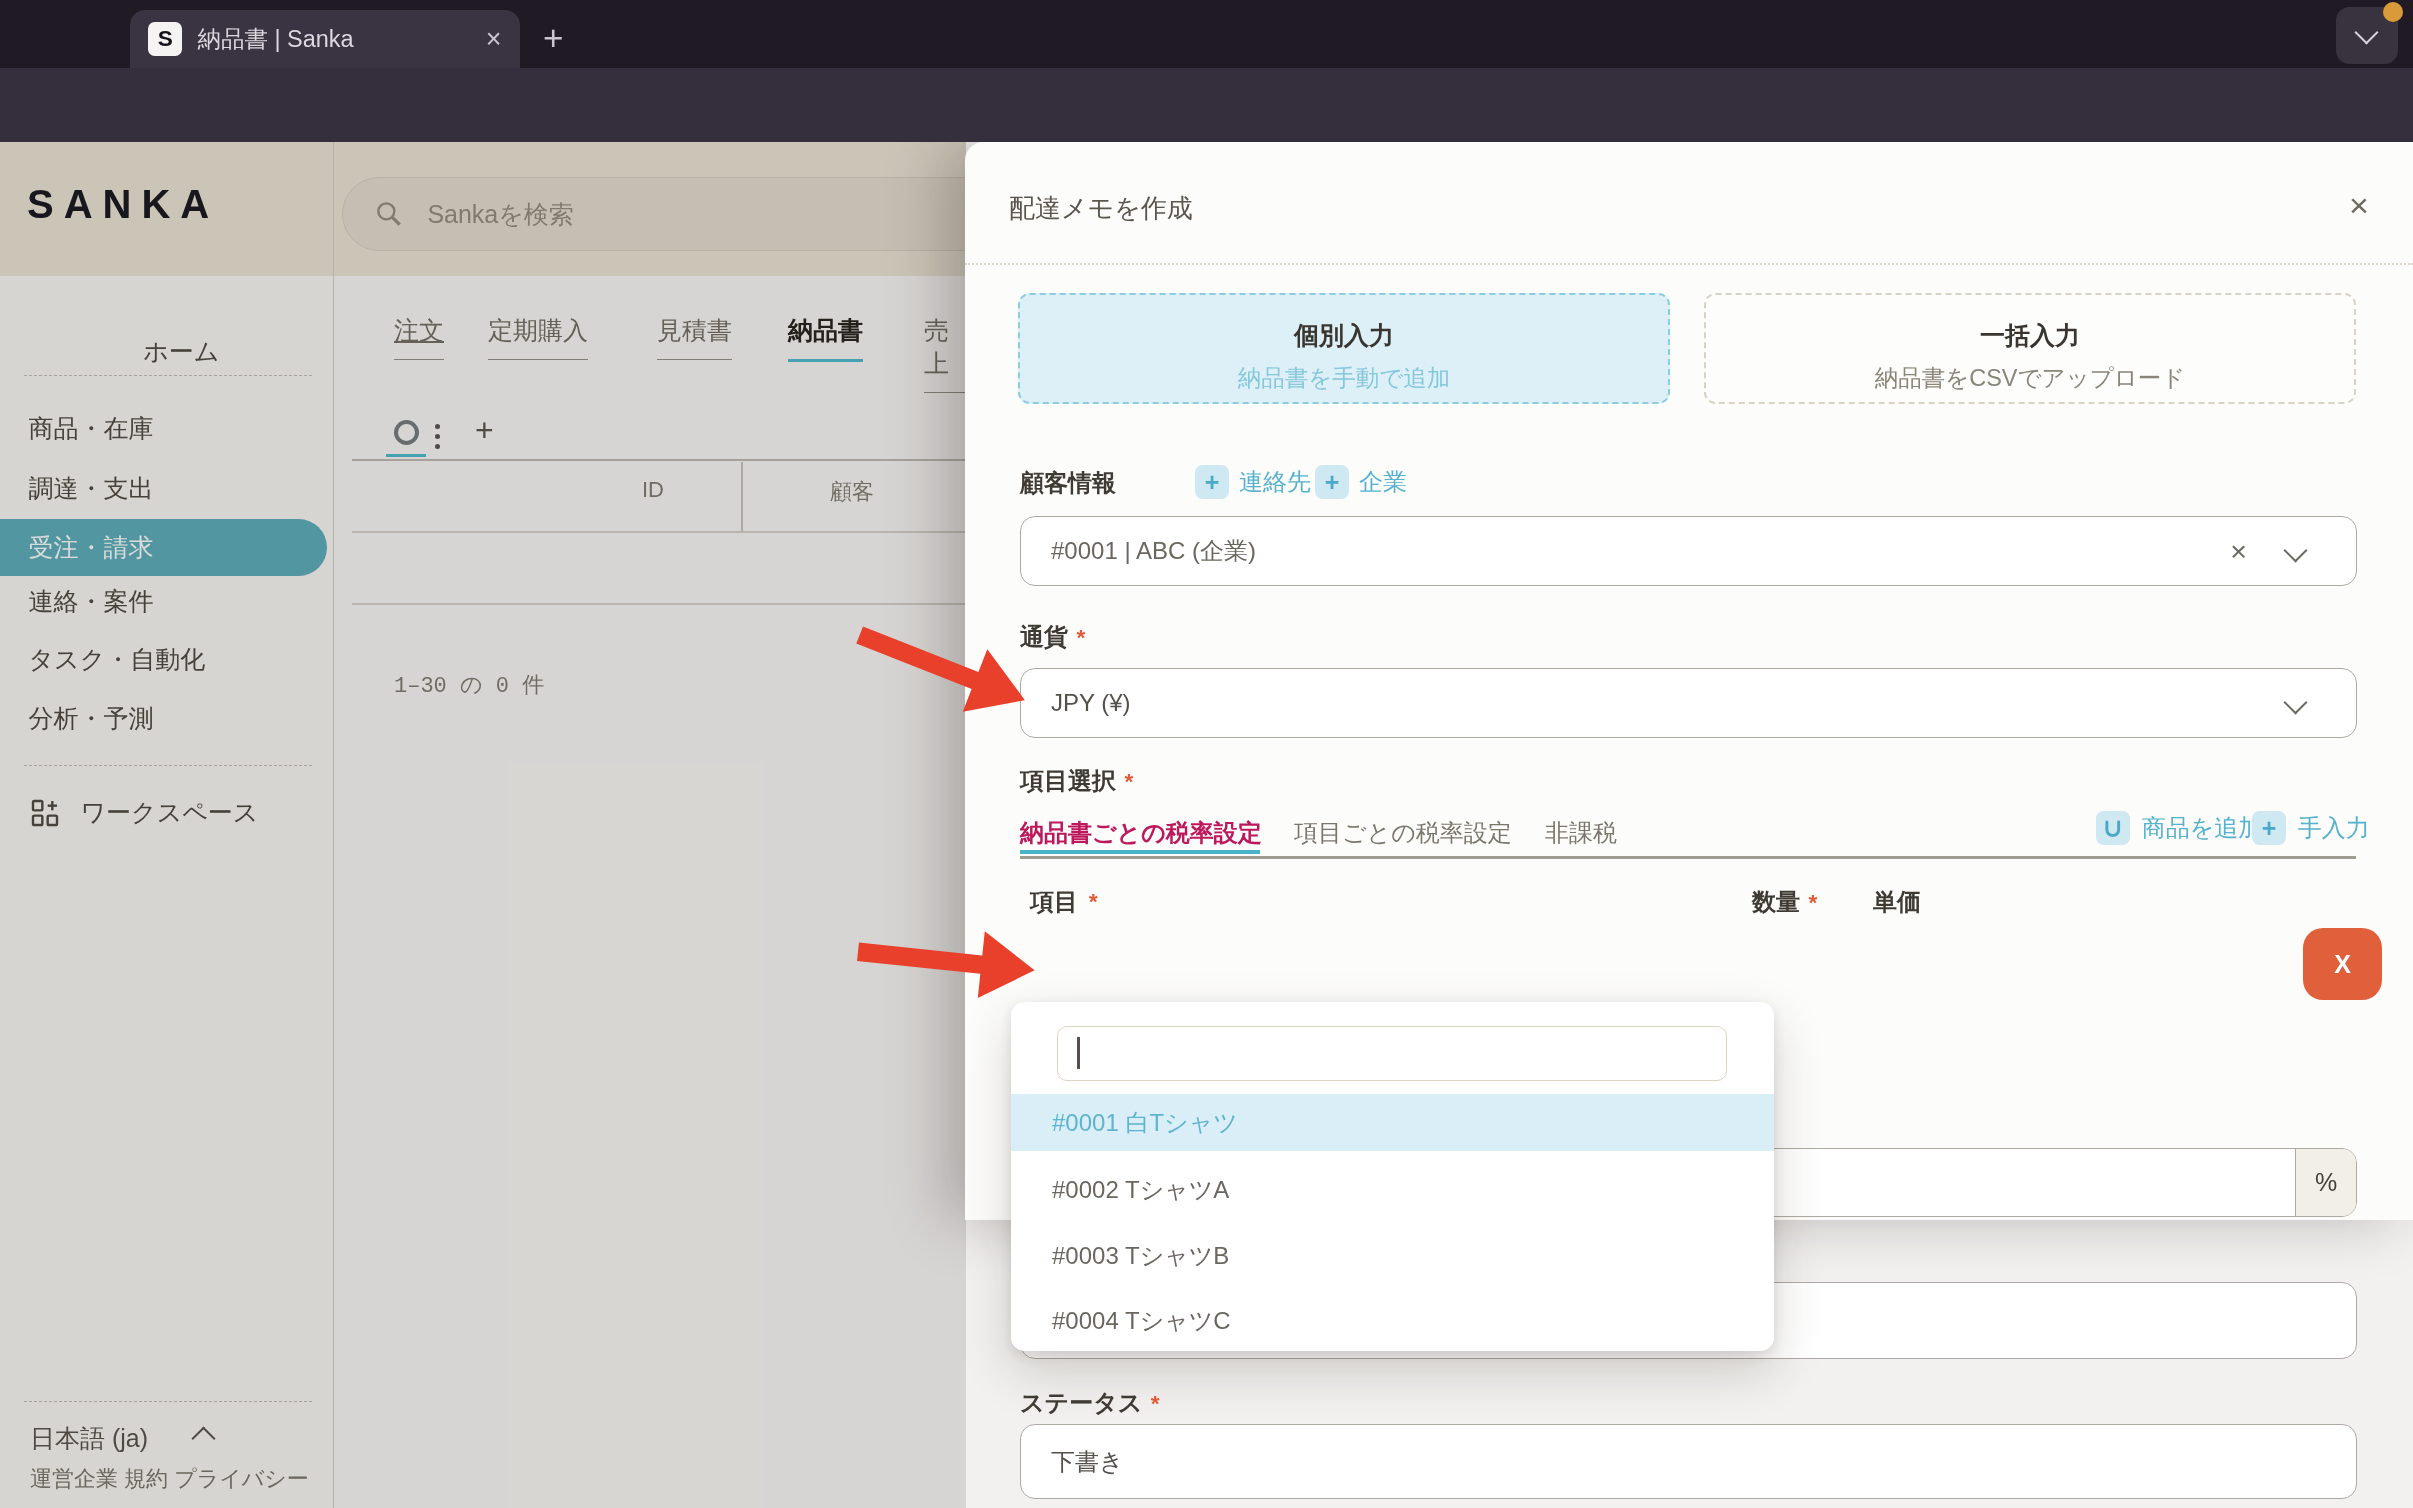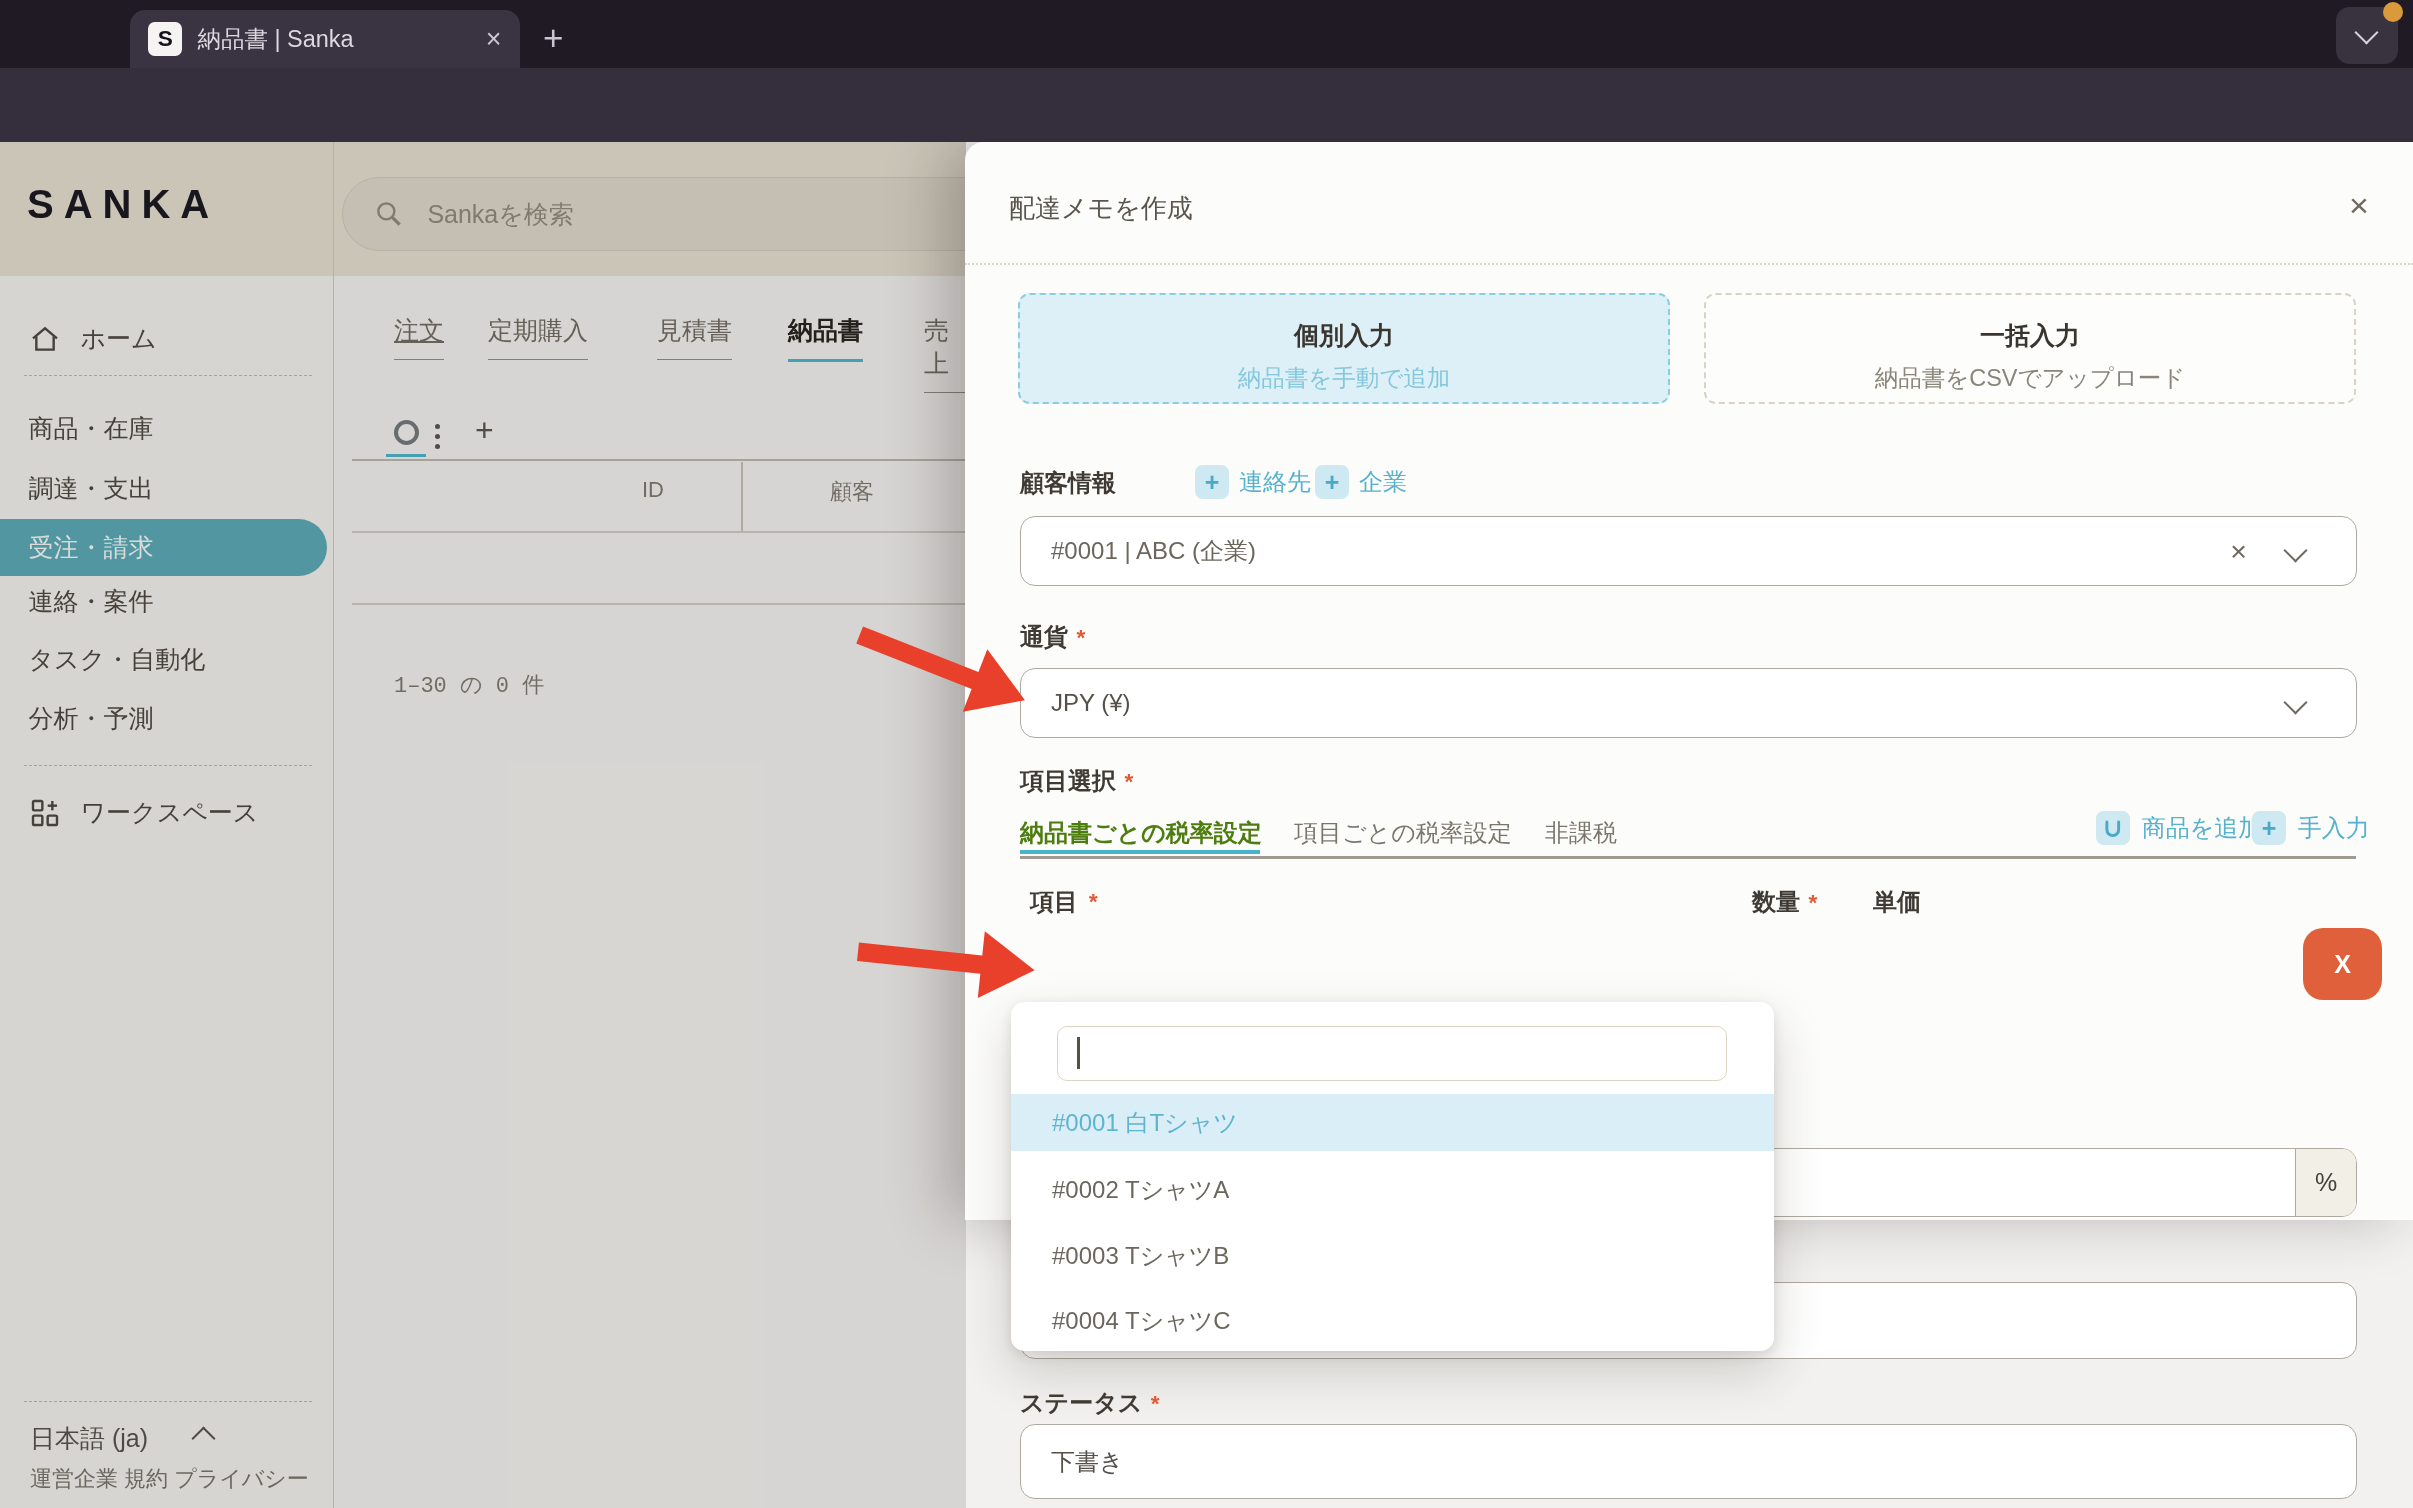--- a/index.html
+++ b/index.html
@@ -80,21 +80,21 @@
   .mode-card.ind .mode-sub { color:#85c7db; }
   .mode-card.bulk .mode-sub { color:#8a8579; }
   .flabel { position:absolute; font-size:24px; font-weight:bold; color:#3f3b34; }
   .req { color:#e05a36; font-size:22.6px; margin-left:8.4px; }
   .selbox { position:absolute; background:#fff; border:1.7px solid #aeaaa1; border-radius:15px;
             display:flex; align-items:center; font-size:24px; color:#55514a; }
   .ph { color:#a8a399; }
   .icon-sq { width:34px; height:34px; background:#cfe9f3; border-radius:7.5px; display:flex; align-items:center; justify-content:center; }
   .blue-link { font-size:24px; color:#55b1cd; }
   .taxtab { position:absolute; top:675px; font-size:24px; color:#7b766c; }
-  .taxtab.act { color:#4d7c0f; font-weight:bold;text-align:right; }
+  .taxtab.act { color:#be185d; font-weight:bold;text-align:right; }
   .tab-teal { position:absolute; left:55px; top:708px; width:240px; height:4.2px; background:#49b4c8; }
   .tabs-rule { position:absolute; left:55px; top:714px; width:1336px; height:2.5px; background:#9f9b92; }
   .chev { display:inline-block; width:17px; height:17px; border-right:2.5px solid #6e6a60; border-bottom:2.5px solid #6e6a60; transform:rotate(45deg); }
   .chev.up { transform:rotate(-135deg); }
   .xclear { font-size:28.5px; color:#6e6a60; }
   .del-btn { position:absolute; left:1338px; top:786px; width:79px; height:72px; background:#e0603c; border-radius:20px;
              color:#fff; font-size:25px; font-weight:bold; display:flex; align-items:center; justify-content:center; }
   .dropdown { position:absolute; left:46px; top:860px; width:763px; height:349px; background:#fff; border-radius:13.4px;
               box-shadow:0 20px 50px rgba(60,50,40,.20), 0 3.4px 11.7px rgba(60,50,40,.12); }
   .dd-search { position:absolute; left:46px; top:23.5px; width:670px; height:55px; border:1.7px solid #ddd5c3; border-radius:10px; }
@@ -184,21 +184,21 @@
     </div>
   </div>
 
   <div class="app">
     <div class="band"></div>
 
     <div class="sidebar">
       <div class="head">
         <div class="logo">SANKA</div>
       </div>
-      <div class="side-item" style="top:173px;">
+      <div class="side-item" style="top:173px;flex-direction:column;">
         <svg class="icon" width="32" height="32" viewBox="0 0 24 24">
           <path d="M3 11.5 12 4l9 7.5" fill="none" stroke="#4a463f" stroke-width="1.8"></path>
           <path d="M5.5 10v10h13V10" fill="none" stroke="#4a463f" stroke-width="1.8"></path>
         </svg>
         <span>ホーム</span>
       </div>
       <div class="dash" style="top:233px;"></div>
       <div class="side-item" style="top:263px;">
         <span>商品・在庫</span>
       </div>

